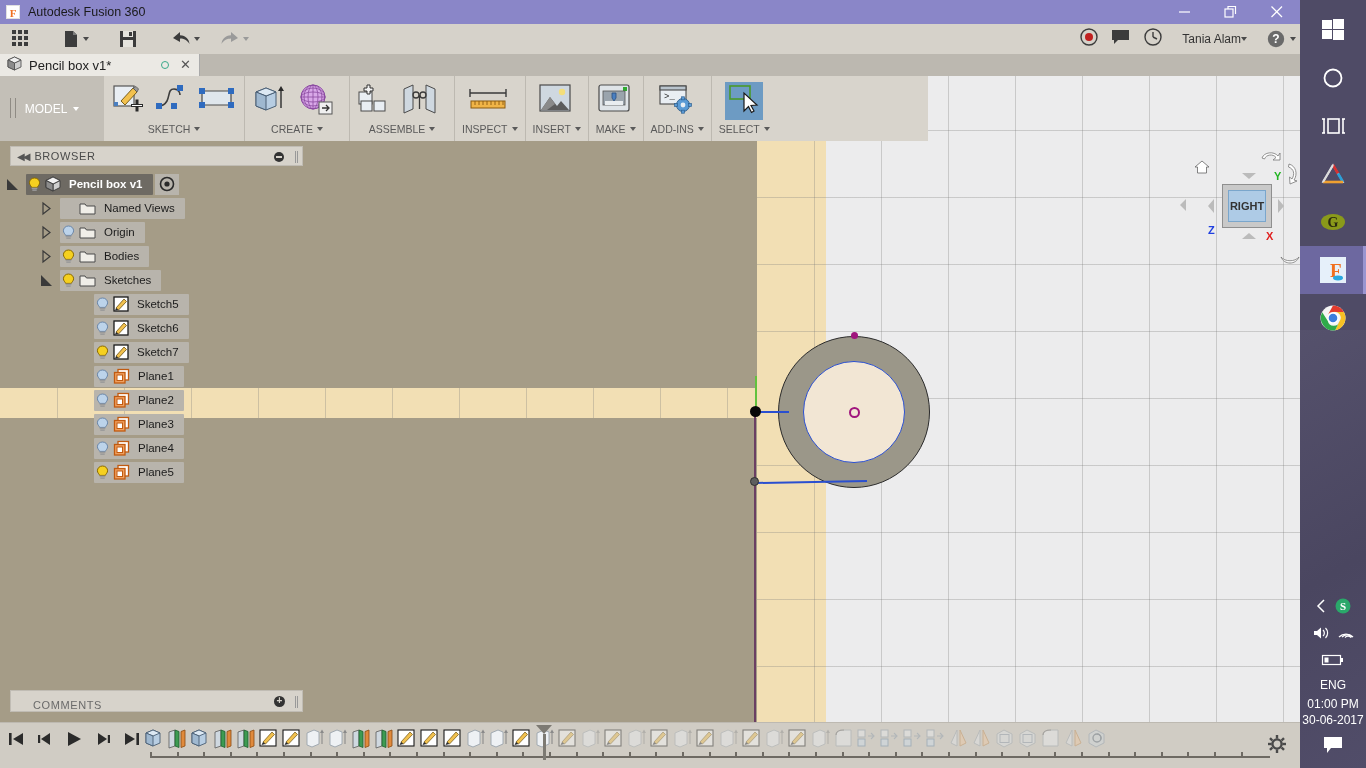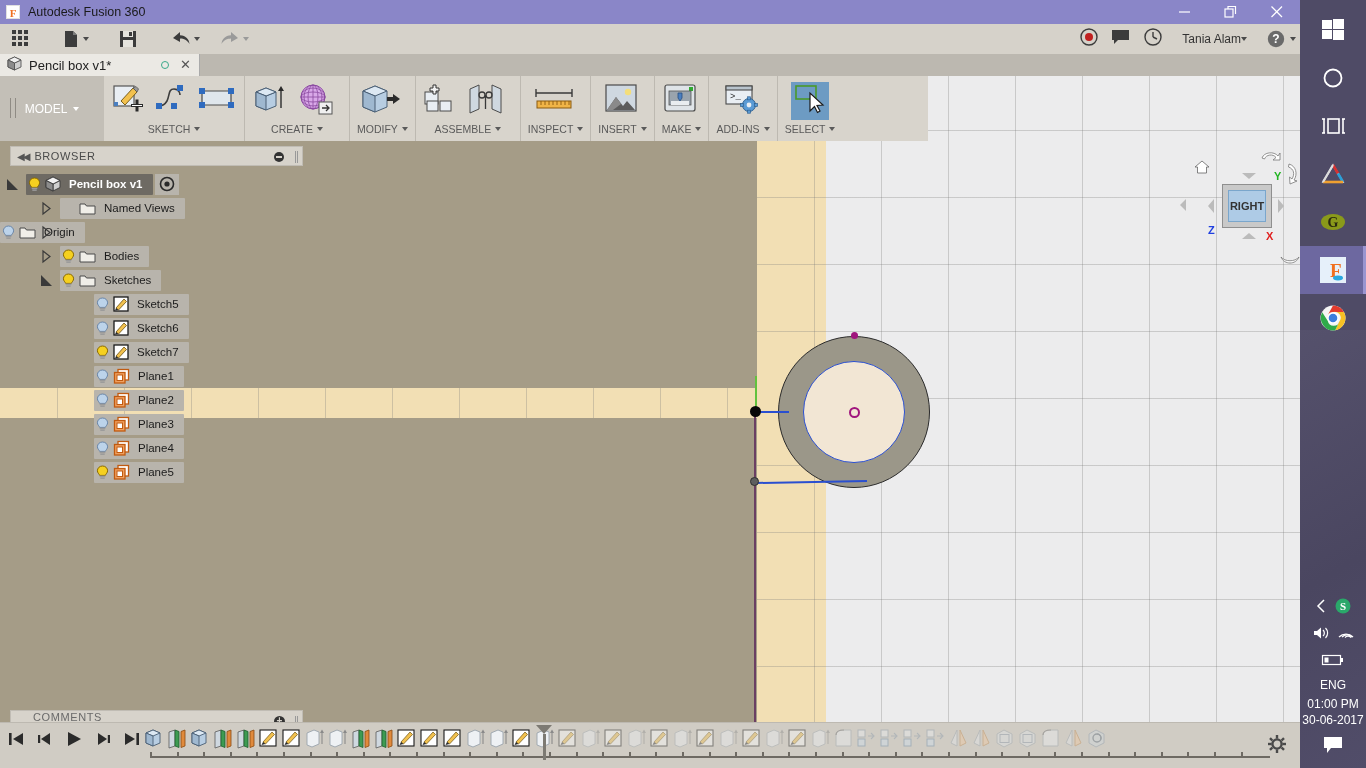--- a/index.html
+++ b/index.html
@@ -186,21 +186,21 @@
   .tri {
     width: 16px; display:flex; align-items:center; justify-content:center;
   }
   .bulb { width: 17px; display:flex; align-items:center; justify-content:center; }
 
   .comments {
     position: absolute; left: 10px; top: 690px;
     width: 293px; height: 22px;
     background: #d7d3cb;
     border: 1px solid #c0bcb4;
-    display: flex; align-items: flex-start; margin-top: 20px;
+    display: flex; align-items: flex-end;
   }
   .cm-title { font-size: 11px; color: #6a6a6a; letter-spacing: .6px; margin-left: 22px; }
   .cm-plus {
     position: absolute; right: 17px; top: 5px;
     width: 11px; height: 11px; border-radius: 50%;
     background: #333; color: #d7d3cb; font-size: 10px;
     line-height: 10px; text-align: center; font-weight: bold;
   }
   .cm-grip {
     position: absolute; right: 4px; top: 5px;
@@ -645,39 +645,20 @@
               <path d="M26 26 H32 M30 23 L33 26 L30 29" fill="none" stroke="#333" stroke-width="1.3"></path>
             </svg>
           </div>
         </div>
         <div class="rib-label">
           <span>CREATE</span>
           <span class="caret" style="border-top-color:#5a5a5a"></span>
         </div>
       </div>
 
-      <div class="rib-group">
-        <div class="rib-icons">
-          <div class="rib-btn wide">
-            <svg width="42" height="34">
-              <path d="M4 9 L16 4 L28 9 L28 25 L16 30 L4 25 Z" fill="#b7cde2" stroke="#4a5f75" stroke-width="1"></path>
-              <path d="M4 9 L16 4 L28 9 L16 14 Z" fill="#dce8f3" stroke="#4a5f75" stroke-width="1"></path>
-              <path d="M4 9 L16 14 L16 30 L4 25 Z" fill="#9fb8d0" stroke="#4a5f75" stroke-width="1"></path>
-              <g fill="#2b2b2b">
-                  <rect x="28" y="15" width="8" height="4"></rect>
-                  <path d="M34 12 L41 17 L34 22 Z"></path>
-                </g>
-            </svg>
-          </div>
-        </div>
-        <div class="rib-label">
-          <span>MODIFY</span>
-          <span class="caret" style="border-top-color:#5a5a5a"></span>
-        </div>
-      </div>
 
       <div class="rib-group">
         <div class="rib-icons">
           <div class="rib-btn">
             <svg width="34" height="34">
               <rect x="2" y="10" width="13" height="12" fill="#e9eef3" stroke="#4a4a4a" stroke-width="1"></rect>
               <rect x="4" y="19" width="11" height="10" fill="#e9eef3" stroke="#4a4a4a" stroke-width="1"></rect>
               <rect x="17" y="19" width="11" height="10" fill="#e9eef3" stroke="#4a4a4a" stroke-width="1"></rect>
               <path d="M7 6 H10 V3 H13 V6 H16 V9 H13 V12 H10 V9 H7 Z" fill="#f2f2f2" stroke="#333" stroke-width="1"></path>
             </svg>
@@ -862,21 +843,21 @@
           </div>
         </div>
         <div class="trow">
           <div style="position: absolute; left: 38px; width: 16px; display: flex; align-items: center;">
             <span class="tri">
               <svg width="11" height="13">
                 <path d="M2 1 L9 6.5 L2 12 Z" fill="none" stroke="#3a3a3a" stroke-width="1.2"></path>
               </svg>
             </span>
           </div>
-          <div class="trow-chip" style="">
+          <div class="trow-chip" style="margin-left: 60px;">
             <span class="bulb">
               <svg width="13" height="15">
                 <path d="M6.5 1 C9.6 1 11.6 3.2 11.6 5.8 C11.6 7.8 9.8 9 9.3 10.4 H3.7 C3.2 9 1.4 7.8 1.4 5.8 C1.4 3.2 3.4 1 6.5 1 Z" fill="#bcd3ea" stroke="#6a86a8" stroke-width="1"></path>
                 <rect x="3.7" y="10.6" width="5.6" height="1.5" fill="#9a9a9a"></rect>
                 <rect x="4.3" y="12.4" width="4.4" height="1.5" fill="#9a9a9a"></rect>
               </svg>
             </span>
             <span style="display:inline-flex;align-items:center;margin:0 4px 0 2px">
               <svg width="17" height="14">
                 <path d="M1 3 H6 L7.5 5 H16 V13 H1 Z" fill="#f0eee8" stroke="#4a4a4a" stroke-width="1"></path>

